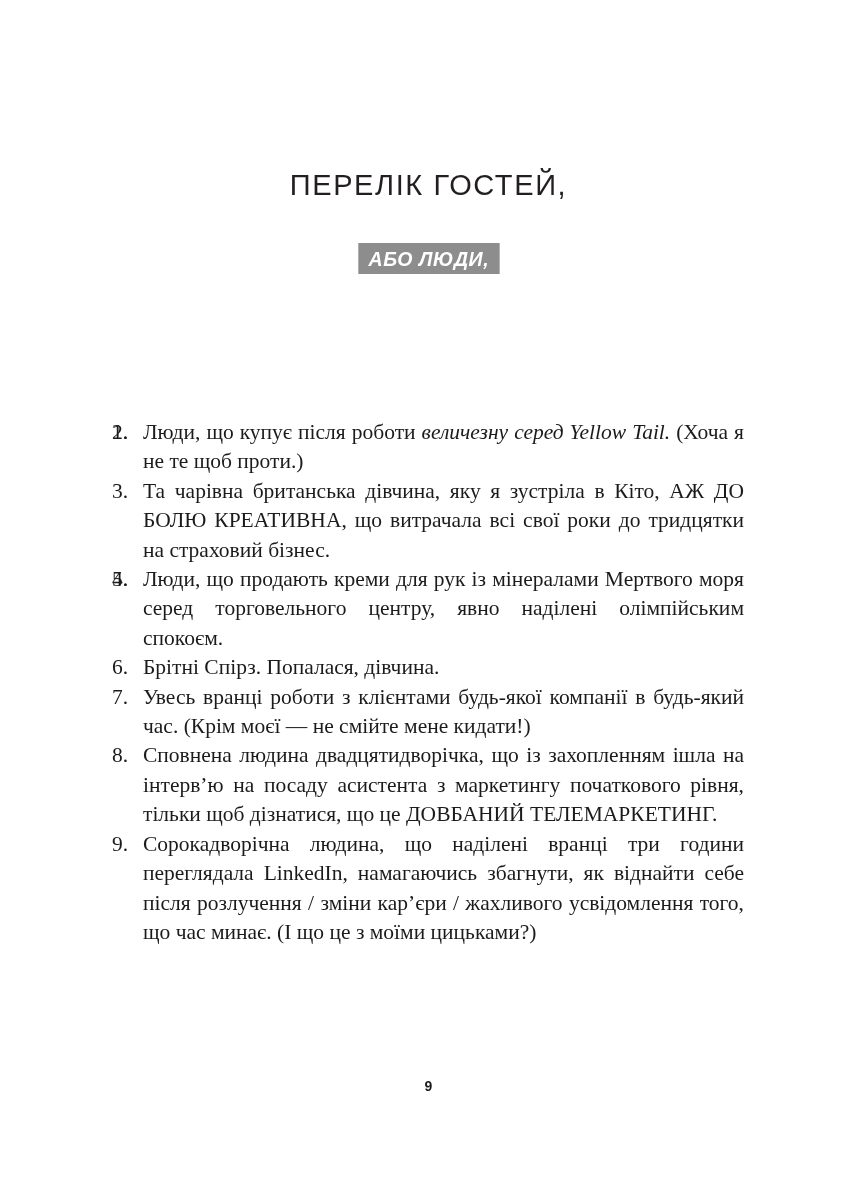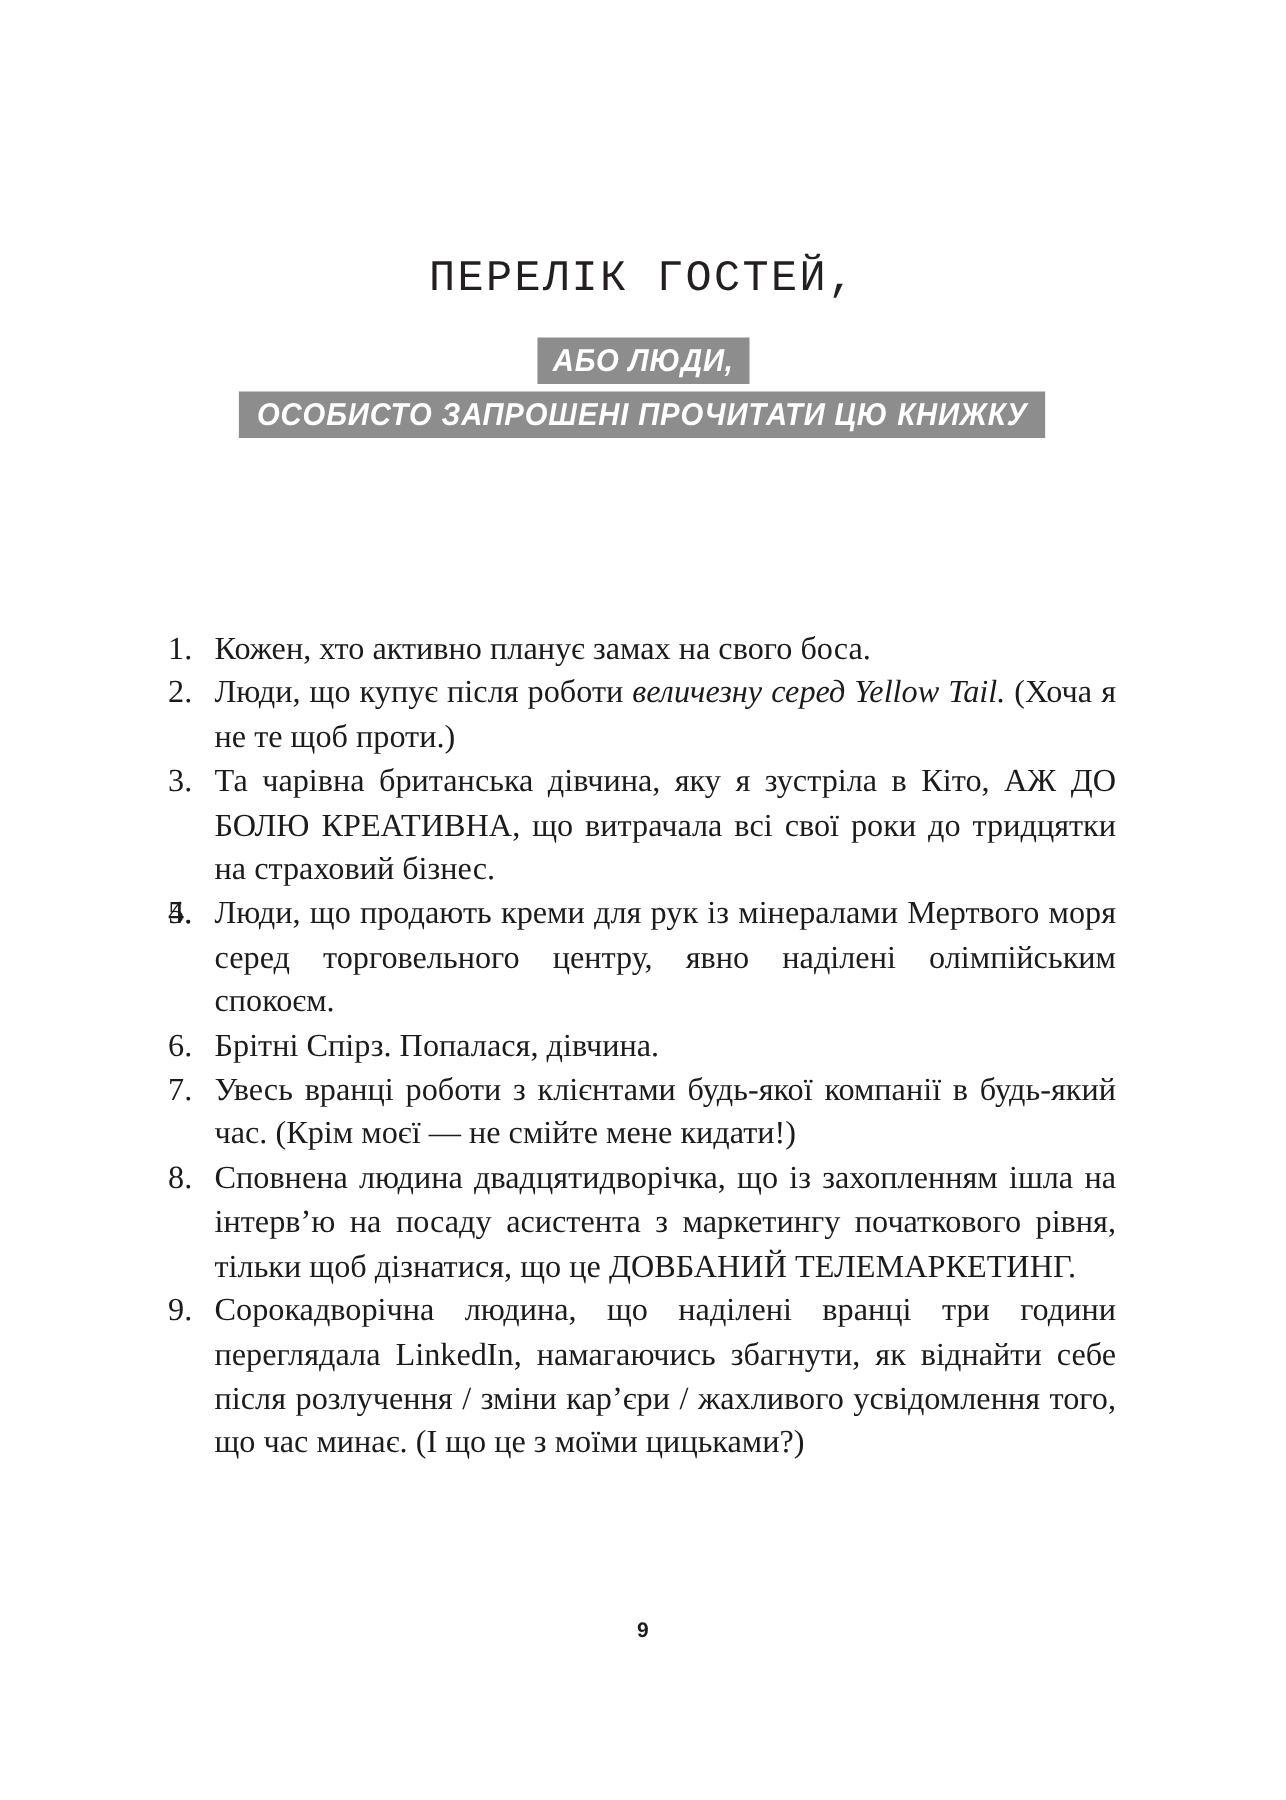--- a/index.html
+++ b/index.html
@@ -18,32 +18,32 @@
     box-sizing: border-box;
   }
 
   
   .page-title {
     position: absolute;
     top: 150px;
     left: 0;
     width: 857px;
     text-align: center;
-    font-family: Liberation Mono, monospace;
+    font-family: Liberation Sans, sans-serif;
     font-weight: 300;
     font-size: 29px;
     letter-spacing: 1.6px;
     color: #231f20;
     white-space: nowrap;
   }
 
   
   .subtitle-block {
     position: absolute;
-    top: 225px;
+    top: 243px;
     left: 0;
     width: 857px;
     text-align: center;
   }
   .banner-line {
     display: block;
     text-align: center;
     margin: 0;
     line-height: 0;
   }
@@ -117,27 +117,24 @@
 <body>
 
 <div class="page">
 
   <h1 class="page-title">ПЕРЕЛІК ГОСТЕЙ,</h1>
 
   <div class="subtitle-block">
     <span class="banner-line">
       <span class="banner banner--one">АБО ЛЮДИ,</span>
     </span>
-    <span class="banner-line">
-      <span class="banner banner--two">ОСОБИСТО ЗАПРОШЕНІ ПРОЧИТАТИ ЦЮ КНИЖКУ</span>
-    </span>
   </div>
 
   <ol class="guest-list" id="guest-list">
-      <li class="guest-item"><span class="num">1.</span><span><span>Кожен, хто активно планує замах на свого боса.</span></span></li>
+      <li class="guest-item"><span class="num">1.</span></li>
       <li class="guest-item"><span class="num">2.</span><span><span>Люди, що купує після роботи </span><em>величезну серед Yellow Tail.</em><span> (Хоча я не те щоб проти.)</span></span></li>
       <li class="guest-item"><span class="num">3.</span><span><span>Та чарівна британська дівчина, яку я зустріла в Кіто, АЖ ДО БОЛЮ КРЕАТИВНА, що витрачала всі свої роки до тридцятки на страховий бізнес.</span></span></li>
       <li class="guest-item"><span class="num">4.</span></li>
       <li class="guest-item"><span class="num">5.</span><span><span>Люди, що продають креми для рук із мінералами Мертвого моря серед торговельного центру, явно наділені олімпійським спокоєм.</span></span></li>
       <li class="guest-item"><span class="num">6.</span><span><span>Брітні Спірз. Попалася, дівчина.</span></span></li>
       <li class="guest-item"><span class="num">7.</span><span><span>Увесь вранці роботи з клієнтами будь-якої компанії в будь-який час. (Крім моєї — не смійте мене кидати!)</span></span></li>
       <li class="guest-item"><span class="num">8.</span><span><span>Сповнена людина двадцятидворічка, що із захопленням ішла на інтерв’ю на посаду асистента з маркетингу початкового рівня, тільки щоб дізнатися, що це ДОВБАНИЙ ТЕЛЕМАРКЕТИНГ.</span></span></li>
       <li class="guest-item"><span class="num">9.</span><span><span>Сорокадворічна людина, що наділені вранці три години переглядала LinkedIn, намагаючись збагнути, як віднайти себе після розлучення / зміни кар’єри / жахливого усвідомлення того, що час минає. (І що це з моїми цицьками?)</span></span></li>
     </ol>
 

